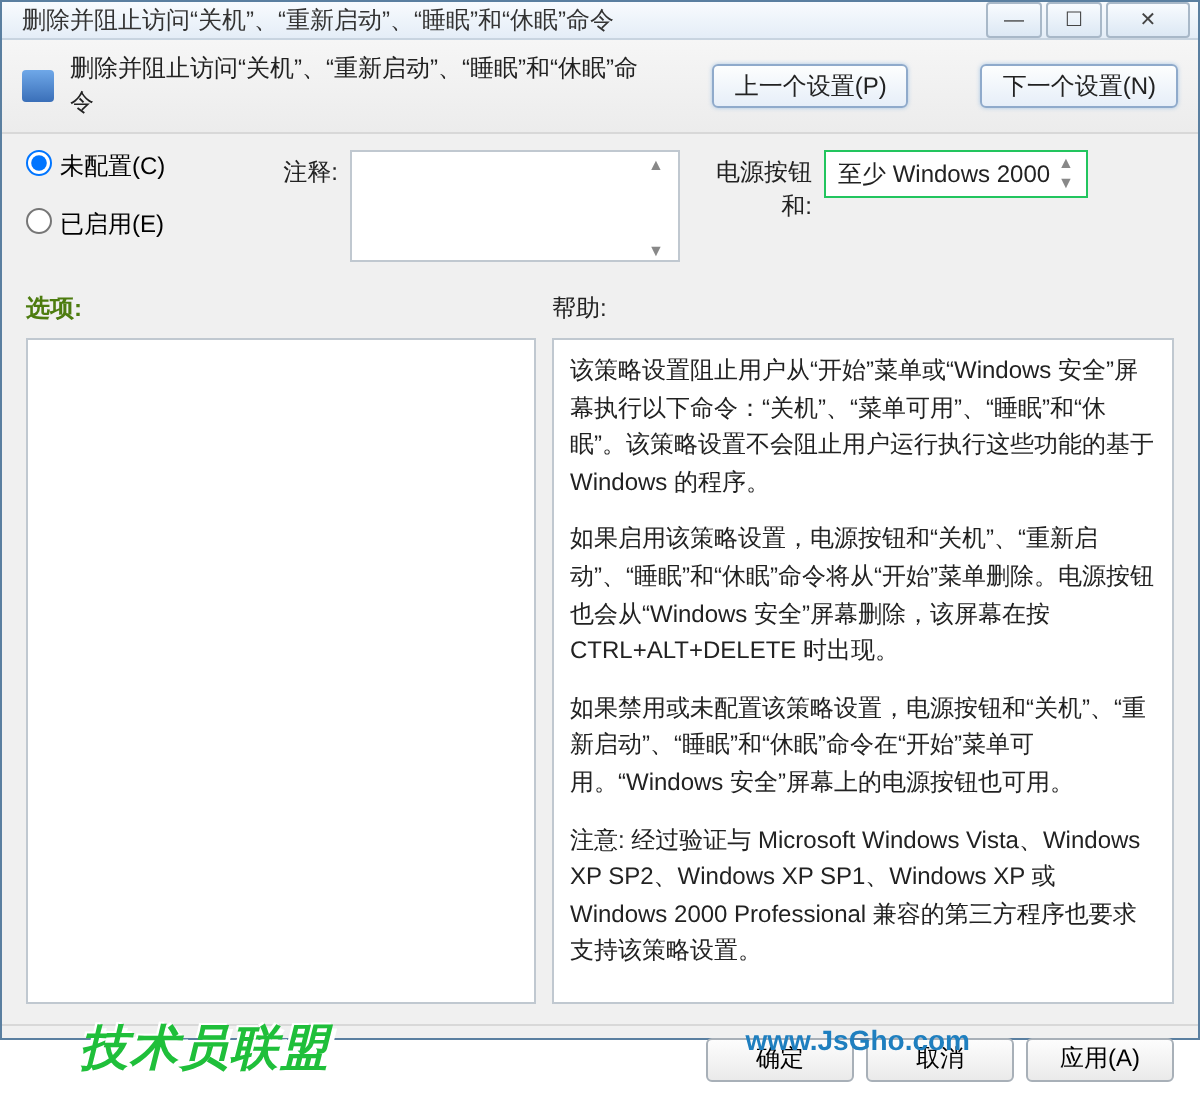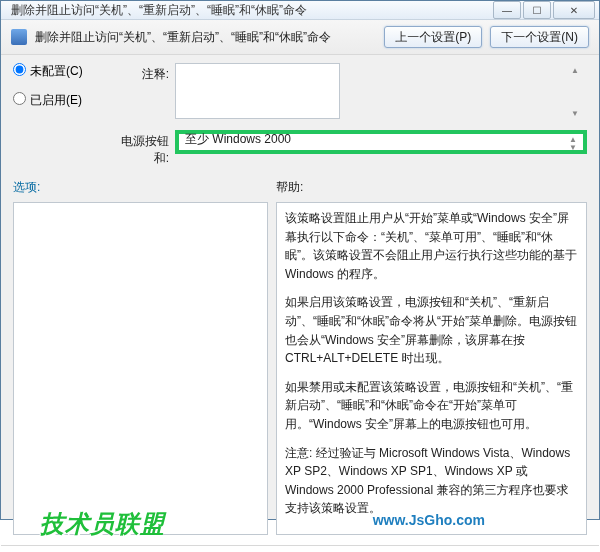--- a/index.html
+++ b/index.html
@@ -68,20 +68,21 @@
 .nav-btn {
   height: 22px;
   padding: 0 10px;
   border: 1px solid #8faacb;
   background: linear-gradient(#fdfefe,#e6eef8);
   border-radius: 3px;
   font-size: 12px;
   color: #222;
   cursor: pointer;
   box-shadow: 0 0 2px rgba(120,170,220,0.6);
+  margin-left: 28px;
 }
 .body-area {
   flex: 1;
   padding: 8px 12px 10px 12px;
   display: flex;
   flex-direction: column;
   gap: 6px;
 }
 .upper {
   display: flex;
@@ -97,21 +98,21 @@
 }
 .radio-col label {
   display: flex;
   align-items: flex-start;
   gap: 4px;
   cursor: pointer;
 }
 .fields-col {
   flex: 1;
   display: flex;
-  flex-direction: column;
+  flex-direction: row;
   gap: 8px;
 }
 .field-row {
   display: flex;
   gap: 6px;
 }
 .field-label {
   width: 58px;
   text-align: right;
   padding-top: 3px;
@@ -124,46 +125,46 @@
   background: #fff;
   resize: none;
   font-family: inherit;
   font-size: 12px;
   padding: 2px 4px;
   position: relative;
 }
 .platform-box {
   flex: 1;
   height: 24px;
-  border: 4px solid #22c55e;
+  border: 1px solid #22c55e;
   background: #fff;
   padding: 2px 18px 2px 6px;
   color: #222;
   display: flex;
-  align-items: flex-end;
+  align-items: center;
   position: relative;
 }
 .spin-arrows {
   position: absolute;
   right: 2px;
   top: 2px;
   bottom: 2px;
   width: 12px;
   display: flex;
   flex-direction: column;
   justify-content: space-between;
   color: #888;
   font-size: 8px;
   line-height: 8px;
 }
 .labels-row {
   display: flex;
   margin-top: 6px;
 }
-.labels-row .left-lbl { width: 263px; color: #0369a1; }
+.labels-row .left-lbl { width: 263px; color: #4d7c0f; font-weight: bold; }
 .labels-row .right-lbl { flex: 1; color: #222; }
 .panels-row {
   display: flex;
   flex: 1;
   gap: 8px;
   min-height: 0;
 }
 .panel {
   border: 1px solid #c0c8d0;
   background: #fff;

